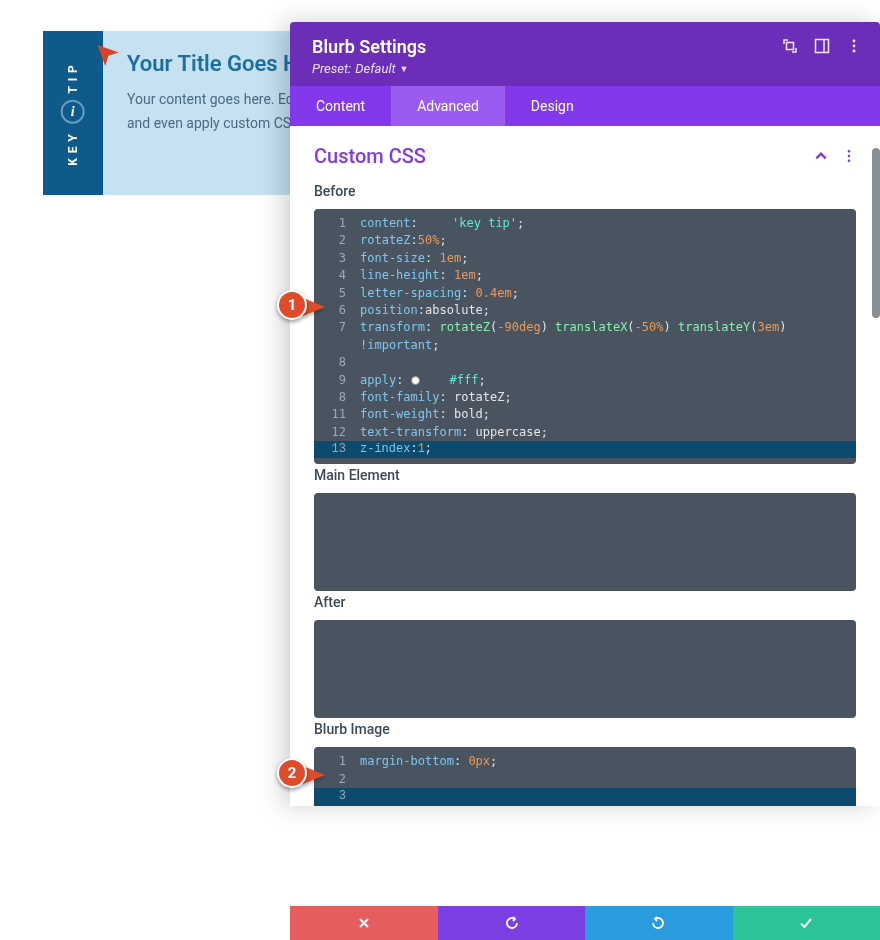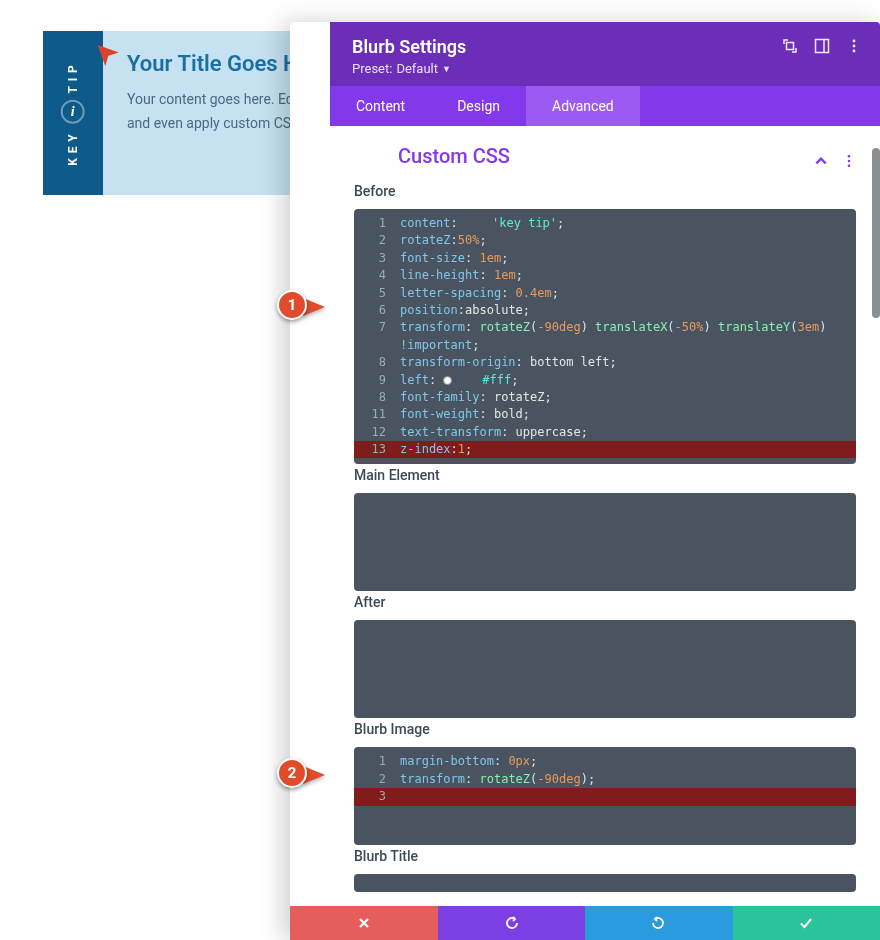--- a/index.html
+++ b/index.html
@@ -82,47 +82,47 @@
     font-size: 30px;
     pointer-events: none;
   }
 
   
   .panel {
     position: absolute;
     left: 290px;
     top: 22px;
     width: 590px;
-    height: 918px;
+    height: 784px;
     background: #fff;
     box-shadow: -8px 0 24px rgba(0,0,0,0.18);
     display: flex;
     flex-direction: column;
     border-radius: 4px 4px 0 0;
     overflow: hidden;
-    padding-left: 40px;
   }
 
   .panel-header {
     background: #6c2eb9;
     color: #fff;
     padding: 14px 18px 10px 22px;
     display: flex;
     align-items: flex-start;
     justify-content: space-between;
     position: relative;
   }
   .panel-header-left { display: flex; flex-direction: column; gap: 4px; }
   .panel-title { font-size: 18px; font-weight: 600; }
   .panel-preset {
     font-size: 13px;
     opacity: 0.85;
     display: inline-flex;
     align-items: center;
     gap: 4px;
+    font-style: italic;
   }
   .panel-preset .caret { font-size: 9px; }
   .panel-header-icons { display: flex; gap: 16px; align-items: center; margin-top: 2px; }
   .panel-header-icons .hicon {
     width: 16px; height: 16px; display: inline-flex; align-items: center; justify-content: center;
     color: #fff; opacity: 0.9; cursor: pointer;
   }
   .hicon svg { width: 16px; height: 16px; }
 
   .tabs {
@@ -132,24 +132,23 @@
   .tab {
     padding: 12px 26px;
     font-size: 14px;
     color: #fff;
     cursor: pointer;
   }
   .tab.active { background: #9b5bf0; }
 
   .section-head {
     display: flex;
-    align-items: flex-end;
+    align-items: center;
     justify-content: space-between;
     padding: 18px 24px 12px 24px;
-    margin-left: 44px;
   }
   .section-title {
     color: #8338ec;
     font-size: 20px;
     font-weight: 500;
   }
   .section-actions {
     display: flex; gap: 14px; align-items: center;
   }
   .section-actions .sicon {
@@ -178,21 +177,21 @@
     font-size: 12px;
     color: #d6e3ee;
     line-height: 1.45;
     min-height: 98px;
     position: relative;
   }
   .code-line {
     display: flex;
     padding: 0 10px;
   }
-  .code-line.active { background: #7f1d1d; }
+  .code-line.active { background: #0c4a6e; font-family: Liberation Mono, monospace; }
   .ln {
     width: 22px;
     text-align: right;
     color: #9aaab9;
     margin-right: 14px;
     user-select: none;
     flex-shrink: 0;
   }
   .tok-prop { color: #7ec7ed; }
   .tok-str  { color: #5eead4; margin-left: 27px; }
@@ -319,22 +318,22 @@
             <circle cx="8" cy="3" r="1.4"></circle>
             <circle cx="8" cy="8" r="1.4"></circle>
             <circle cx="8" cy="13" r="1.4"></circle>
           </svg>
       </span>
     </div>
   </div>
 
   <div class="tabs">
     <div class="tab">Content</div>
+    <div class="tab active">Advanced</div>
     <div class="tab">Design</div>
-    <div class="tab active">Advanced</div>
   </div>
 
   <div class="section-head">
     <div class="section-title">Custom CSS</div>
     <div class="section-actions">
       <span class="sicon">
         <svg viewBox="0 0 12 12" fill="none" stroke="currentColor" stroke-width="2">
             <polyline points="2,8 6,4 10,8"></polyline>
           </svg>
       </span>
@@ -375,25 +374,24 @@
         <div class="code-line">
           <span class="ln">6</span>
           <span><span class="tok-prop">position</span><span class="tok-punc">:</span><span class="tok-kw">absolute</span><span class="tok-punc">;</span></span>
         </div>
         <div class="code-line">
           <span class="ln">7</span>
           <span><span class="tok-prop">transform</span><span class="tok-punc">: </span><span class="tok-fn">rotateZ</span><span class="tok-punc">(</span><span class="tok-num">-90deg</span><span class="tok-punc">) </span><span class="tok-fn">translateX</span><span class="tok-punc">(</span><span class="tok-num">-50%</span><span class="tok-punc">) </span><span class="tok-fn">translateY</span><span class="tok-punc">(</span><span class="tok-num">3em</span><span class="tok-punc">) </span><span class="tok-imp">!important</span><span class="tok-punc">;</span></span>
         </div>
         <div class="code-line">
           <span class="ln">8</span>
-          <span><span class="tok-prop">transform-origin</span><span class="tok-punc">: </span><span class="tok-kw">bottom left</span><span class="tok-punc">;</span></span>
         </div>
         <div class="code-line">
           <span class="ln">9</span>
-          <span><span class="tok-prop">left</span><span class="tok-punc">: </span><span class="color-dot"></span><span class="tok-str">#fff</span><span class="tok-punc">;</span></span>
+          <span><span class="tok-prop">apply</span><span class="tok-punc">: </span><span class="color-dot"></span><span class="tok-str">#fff</span><span class="tok-punc">;</span></span>
         </div>
         <div class="code-line">
           <span class="ln">8</span>
           <span><span class="tok-prop">font-family</span><span class="tok-punc">: </span><span class="tok-kw">rotateZ</span><span class="tok-punc">;</span></span>
         </div>
         <div class="code-line">
           <span class="ln">11</span>
           <span><span class="tok-prop">font-weight</span><span class="tok-punc">: </span><span class="tok-kw">bold</span><span class="tok-punc">;</span></span>
         </div>
         <div class="code-line">
@@ -413,21 +411,20 @@
     <div class="code-box"></div>
 
     <div class="field-label">Blurb Image</div>
     <div class="code-box" id="code-blurb-image">
         <div class="code-line">
           <span class="ln">1</span>
           <span><span class="tok-prop">margin-bottom</span><span class="tok-punc">: </span><span class="tok-num">0px</span><span class="tok-punc">;</span></span>
         </div>
         <div class="code-line">
           <span class="ln">2</span>
-          <span><span class="tok-prop">transform</span><span class="tok-punc">: </span><span class="tok-fn">rotateZ</span><span class="tok-punc">(</span><span class="tok-num">-90deg</span><span class="tok-punc">);</span></span>
         </div>
         <div class="code-line active">
           <span class="ln">3</span>
           <span></span>
         </div>
       </div>
 
     <div class="field-label">Blurb Title</div>
     <div class="code-box" style="min-height:18px"></div>
 

